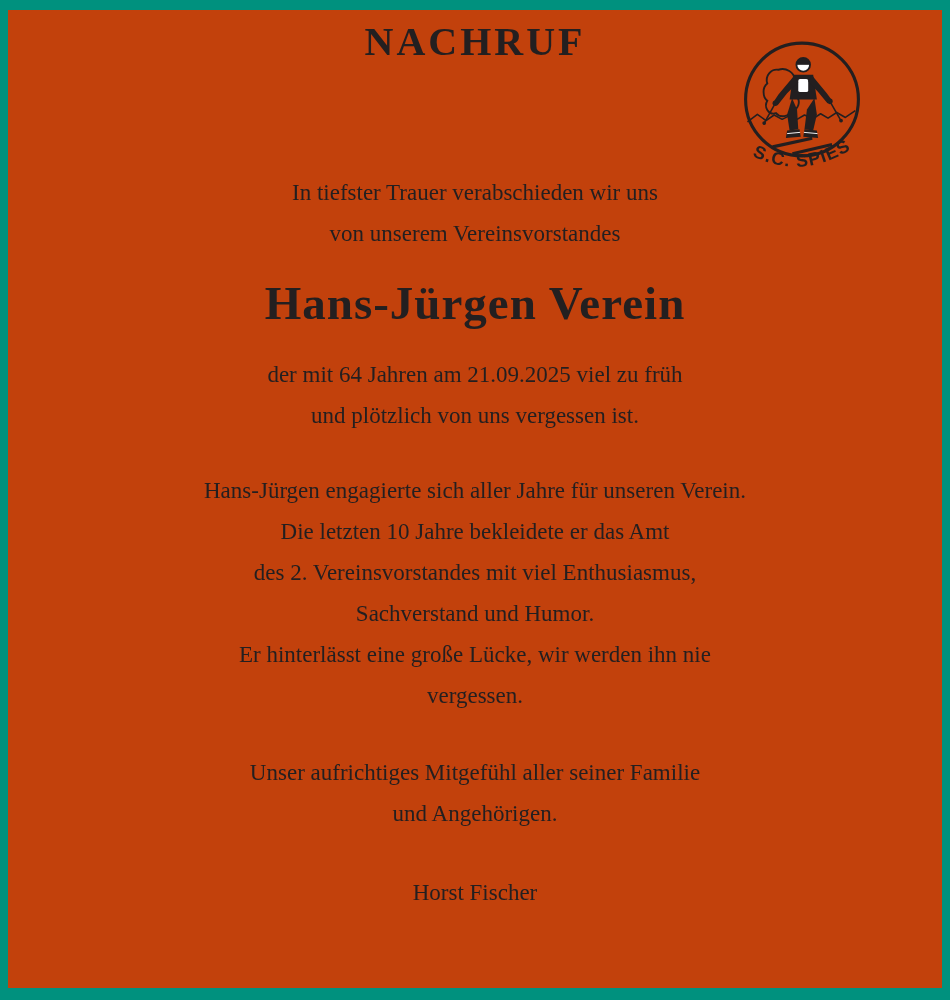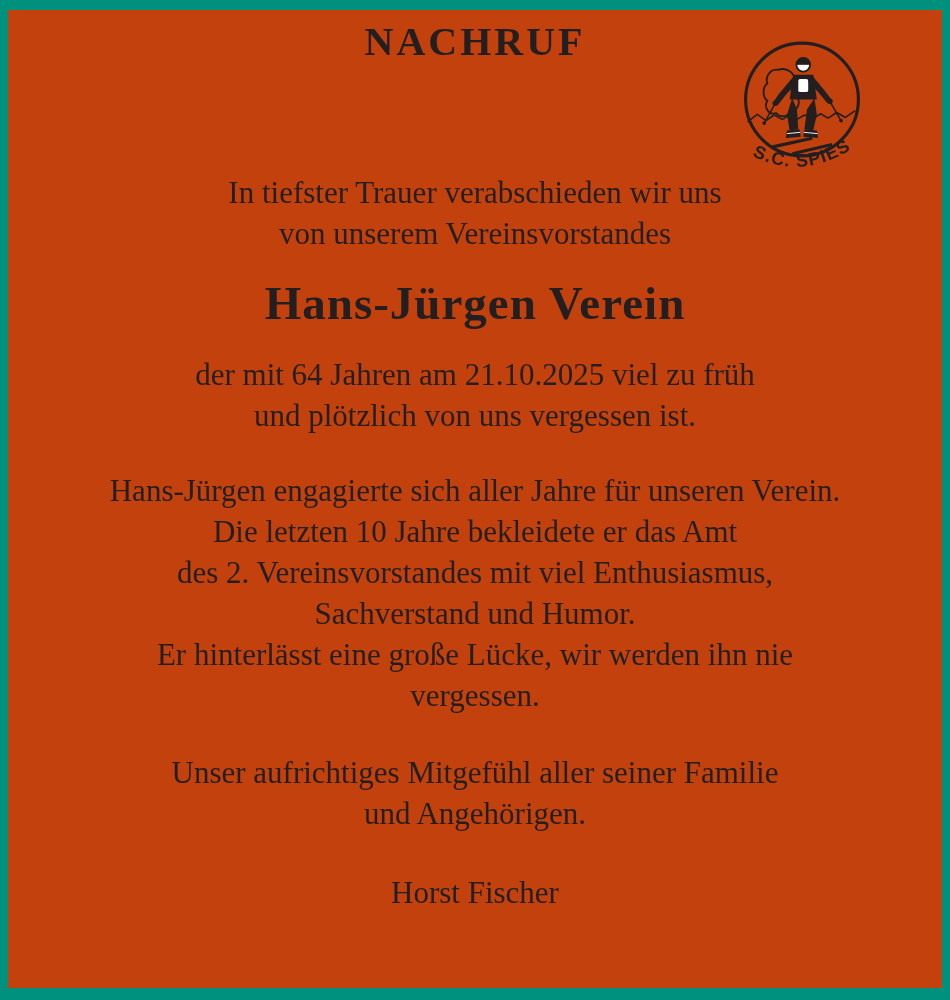--- a/index.html
+++ b/index.html
@@ -31,21 +31,21 @@
   .logo {
     position: absolute;
     top: 30px;
     right: 78px;
     width: 124px;
     height: 150px;
   }
   .logo svg { width: 100%; height: 100%; }
   p {
     margin: 0;
-    font-size: 31px;
+    font-size: 23px;
     line-height: 41px;
   }
   .intro       { margin-top: 110px; }
   .name {
     margin-top: 22px;
     font-size: 47px;
     line-height: 54px;
     font-weight: bold;
     letter-spacing: 1px;
   }
@@ -104,21 +104,21 @@
   </div>
 
   <p class="intro">
     <span>In tiefster Trauer verabschieden wir uns</span><br>
     <span>von unserem Vereinsvorstandes</span>
   </p>
 
   <p class="name">Hans-Jürgen Verein</p>
 
   <p class="death">
-    <span>der mit 64 Jahren am 21.10.2025 viel zu früh</span><br>
+    <span>der mit 64 Jahren am 21.09.2025 viel zu früh</span><br>
     <span>und plötzlich von uns vergessen ist.</span>
   </p>
 
   <p class="tribute">
     <span>Hans-Jürgen engagierte sich aller Jahre für unseren Verein.</span><br>
     <span>Die letzten 10 Jahre bekleidete er das Amt</span><br>
     <span>des 2. Vereinsvorstandes mit viel Enthusiasmus,</span><br>
     <span>Sachverstand und Humor.</span><br>
     <span>Er hinterlässt eine große Lücke, wir werden ihn nie</span><br>
     <span>vergessen.</span>

